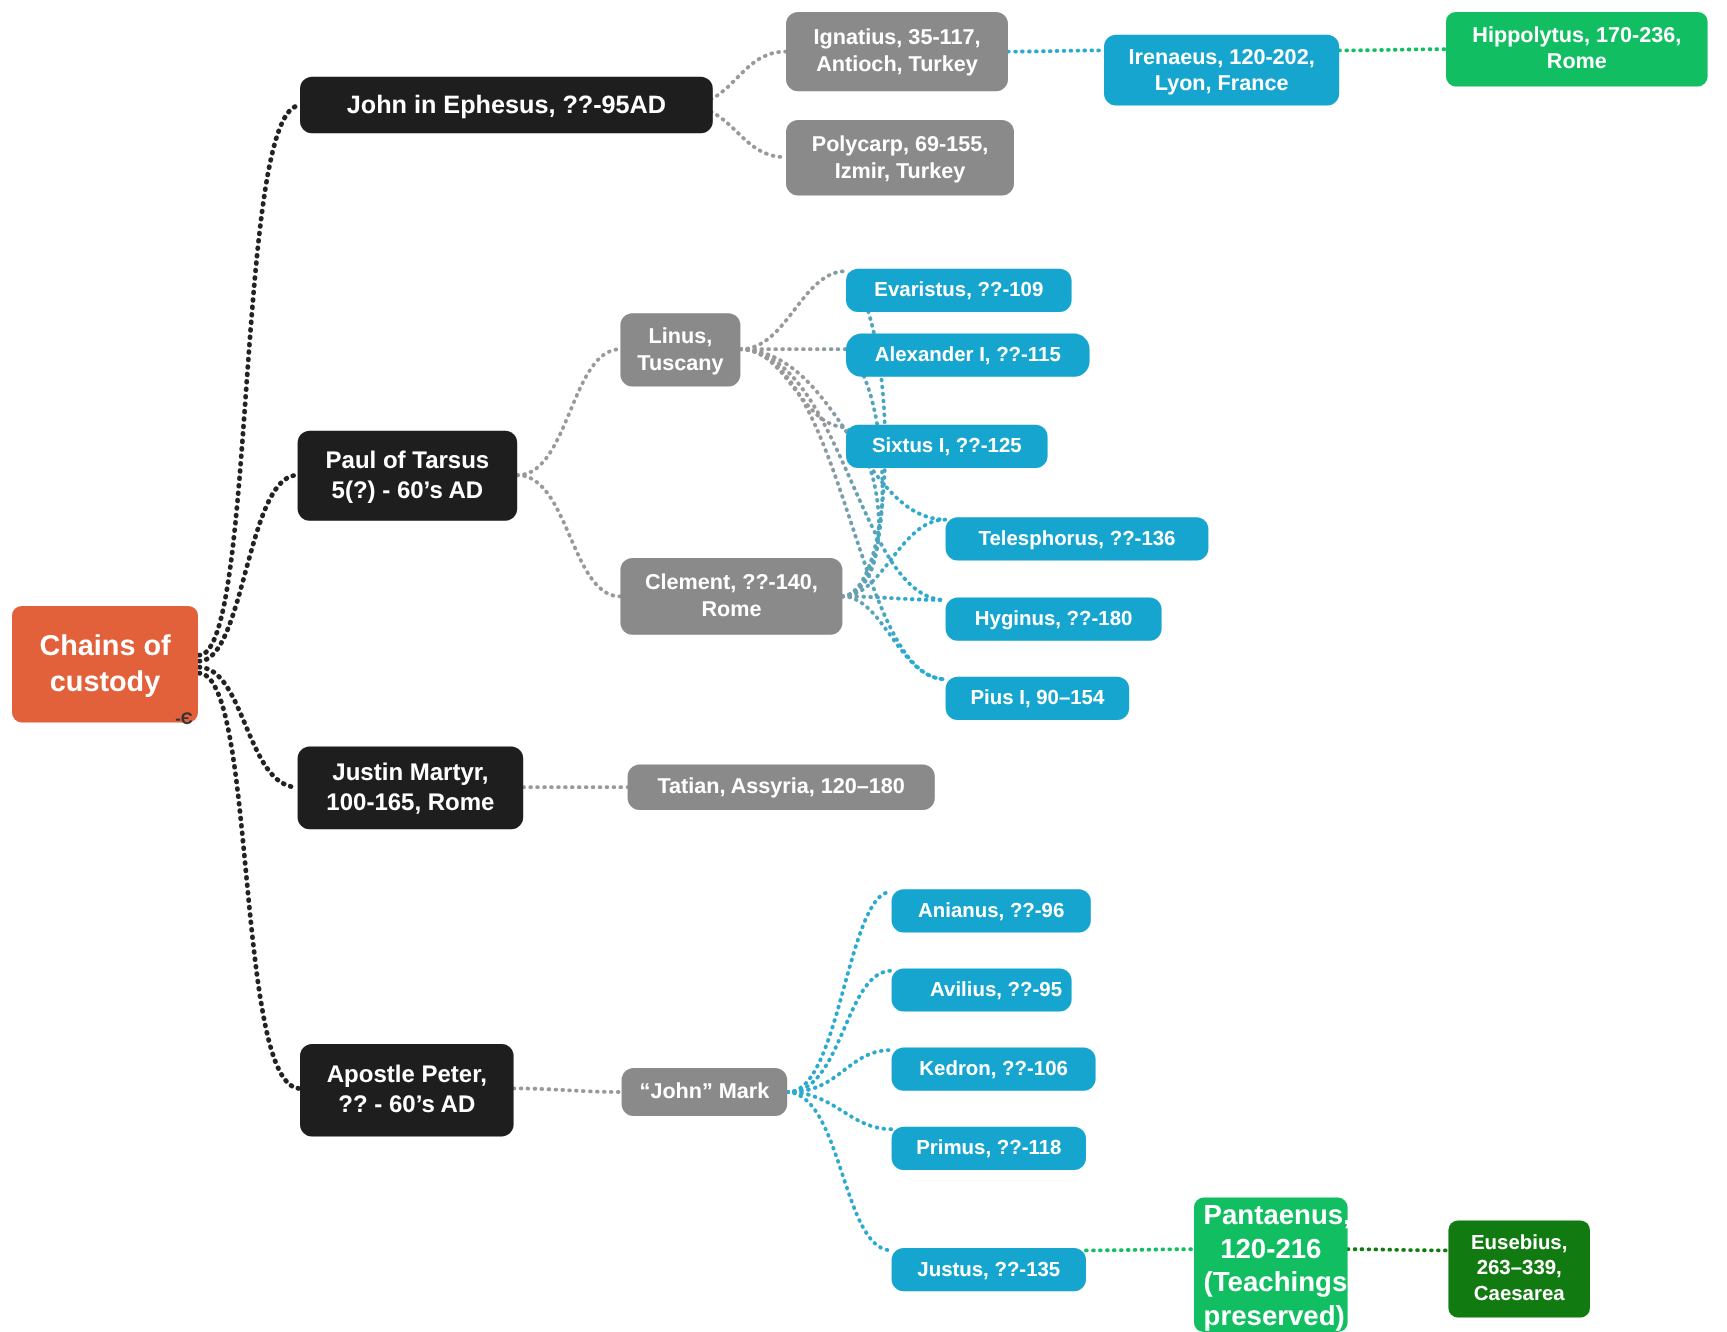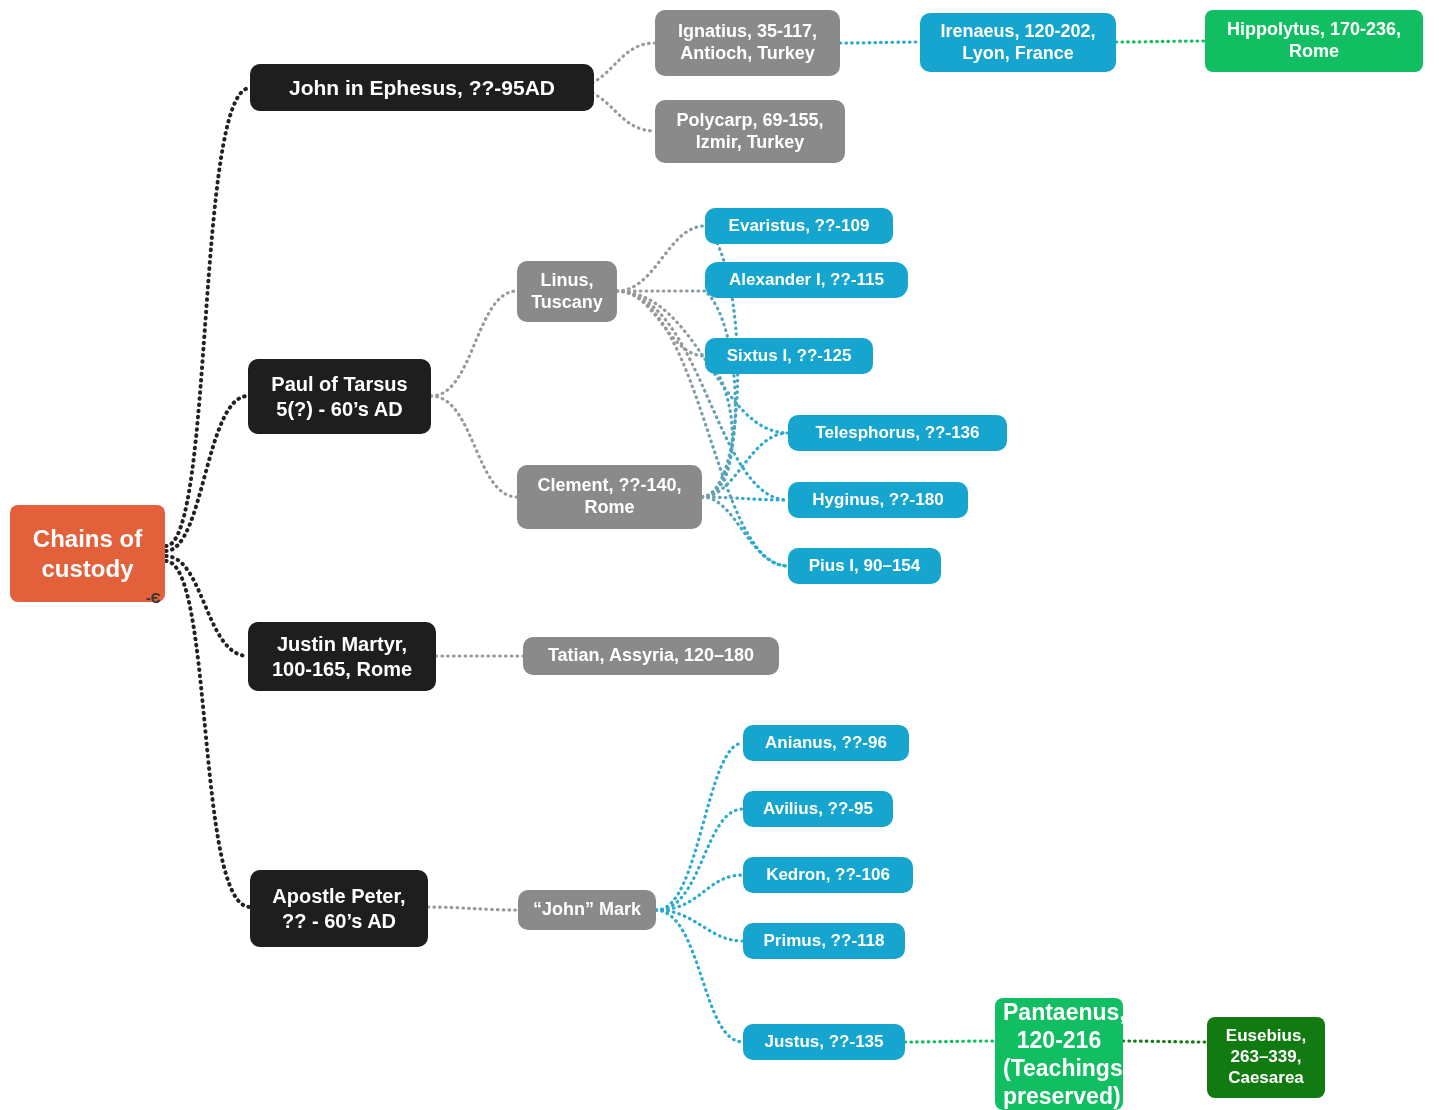--- a/index.html
+++ b/index.html
@@ -20,21 +20,21 @@
   .stop-cyan{stop-color:var(--edge-cyan);}
 
   .node{
     position:absolute;display:flex;align-items:center;justify-content:center;
     text-align:center;color:#ffffff;font-weight:bold;border-radius:10px;
     padding:2px 8px;box-sizing:border-box;line-height:1.22;cursor:pointer;
   }
   .c-orange{background:var(--node-orange);border-radius:8px;}
   .c-black{background:var(--node-black);}
   .c-gray{background:var(--node-gray);}
-  .c-cyan{background:var(--node-cyan);}
+  .c-cyan{background:var(--node-cyan);margin-top:16px;}
   .c-green{background:var(--node-green);border-radius:8px;}
   .c-dgreen{background:var(--node-darkgreen);border-radius:8px;margin-top:15px;}
   .lbl{display:block;width:100%;}
   #root-handle{
     position:absolute;left:146px;top:591px;font-size:14px;font-weight:bold;
     color:#333;cursor:pointer;line-height:1;
   }
 </style>
 </head>
 <body>
@@ -148,21 +148,21 @@
 <div class="node c-black" style="left:250px;top:870px;width:178px;height:77px;font-size:20px;">
   <span class="lbl">Apostle Peter, ?? - 60’s AD</span>
 </div>
 <div class="node c-gray" style="left:518px;top:890px;width:138px;height:40px;font-size:18px;">
   <span class="lbl">“John” Mark</span>
 </div>
 
 <div class="node c-cyan" style="left:743px;top:725px;width:166px;height:36px;font-size:17px;">
   <span class="lbl">Anianus, ??-96</span>
 </div>
-<div class="node c-cyan" style="left:743px;top:791px;width:150px;height:36px;font-size:17px;">
+<div class="node c-cyan" style="left:743px;top:791px;width:150px;height:36px;font-size:17px;text-align:right;">
   <span class="lbl">Avilius, ??-95</span>
 </div>
 <div class="node c-cyan" style="left:743px;top:857px;width:170px;height:36px;font-size:17px;">
   <span class="lbl">Kedron, ??-106</span>
 </div>
 <div class="node c-cyan" style="left:743px;top:923px;width:162px;height:36px;font-size:17px;">
   <span class="lbl">Primus, ??-118</span>
 </div>
 <div class="node c-cyan" style="left:743px;top:1024px;width:162px;height:36px;font-size:17px;">
   <span class="lbl">Justus, ??-135</span>

